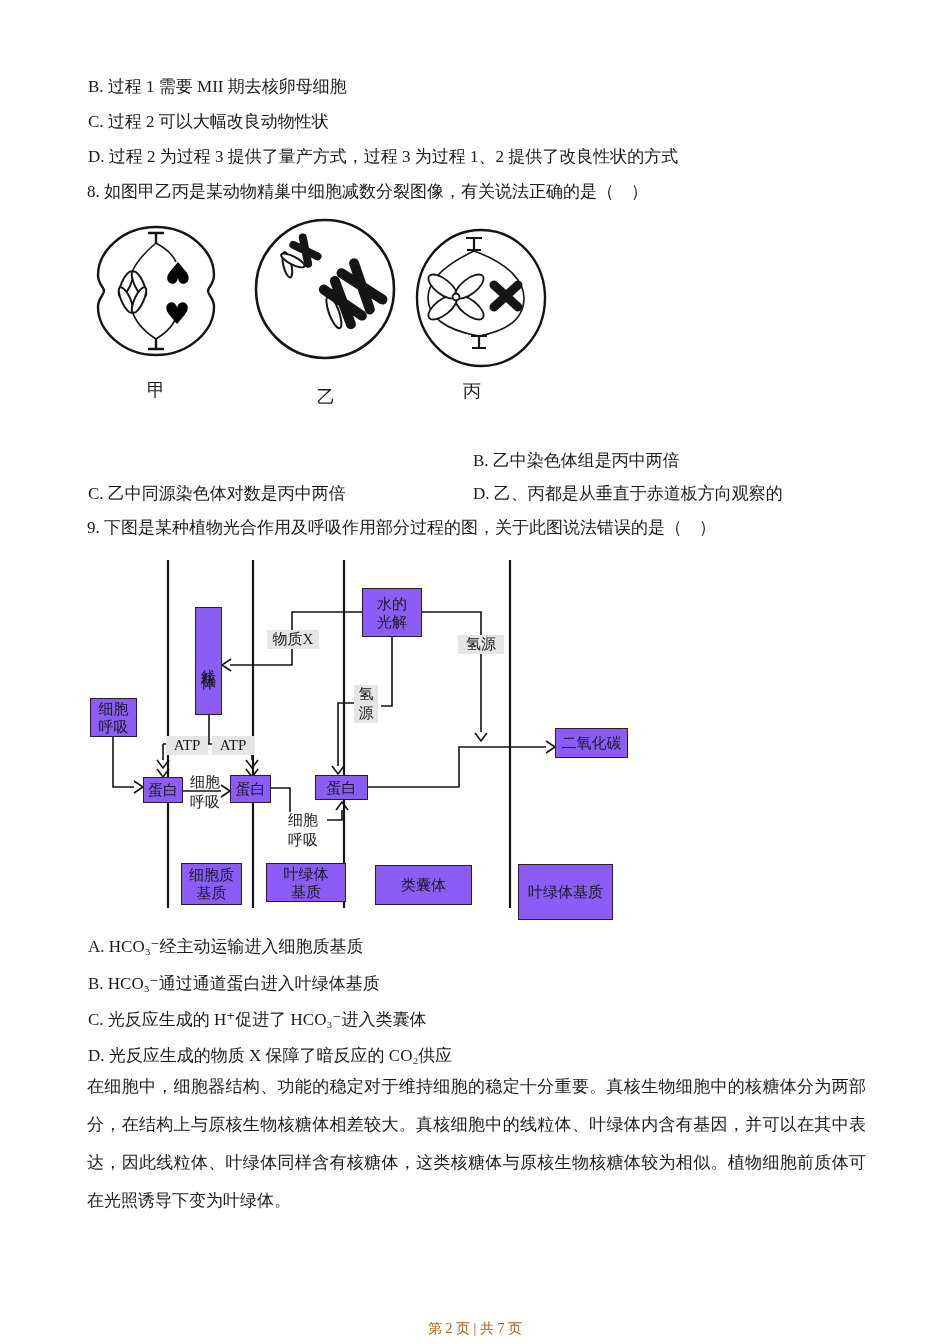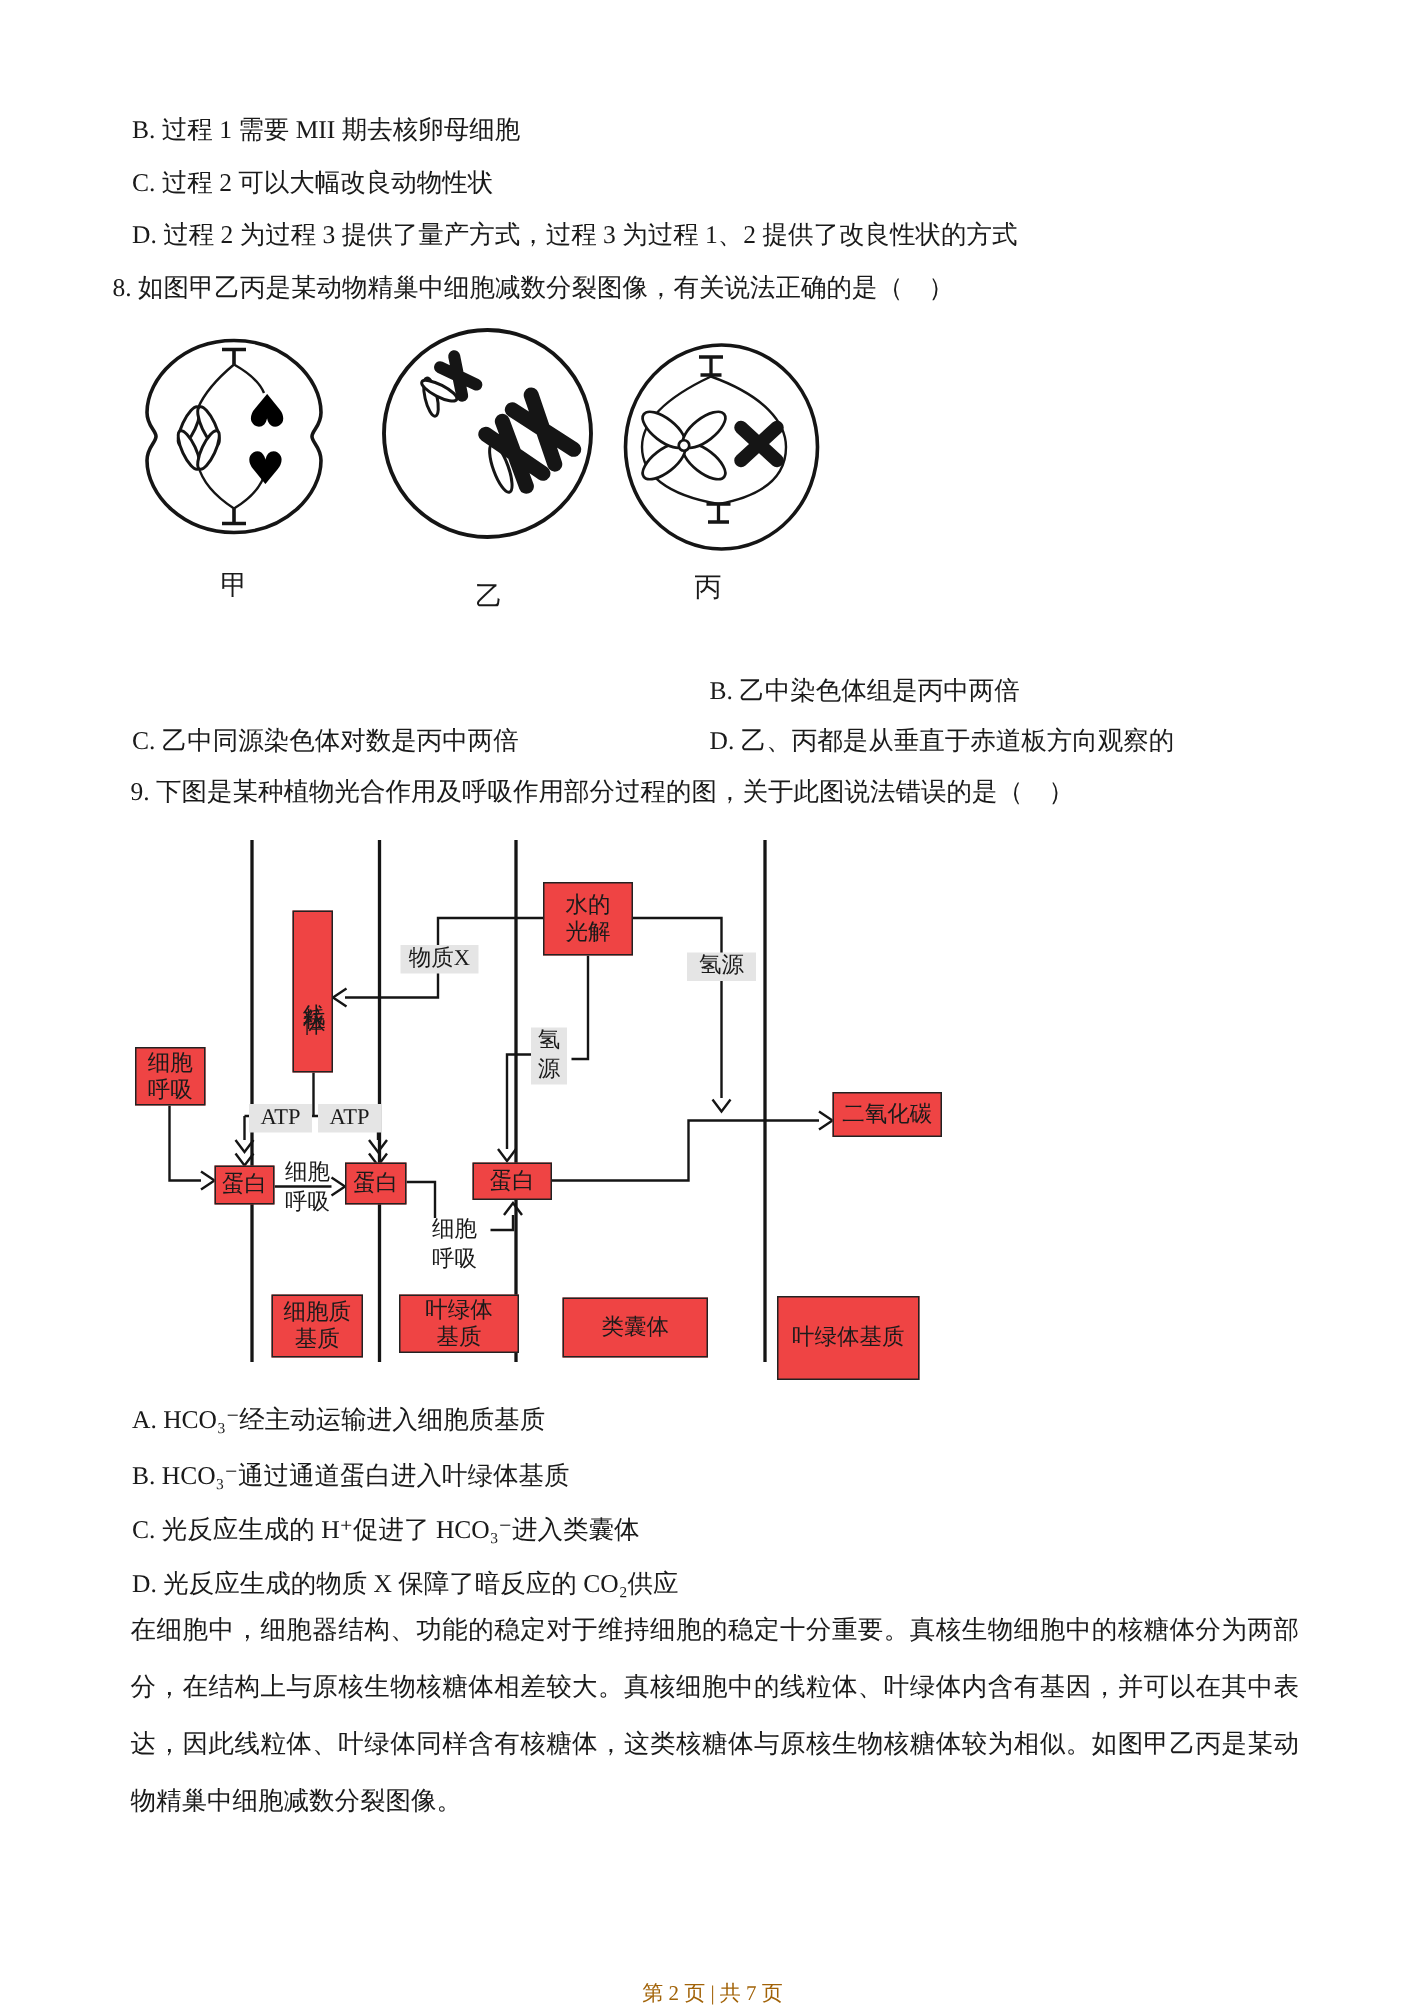--- a/index.html
+++ b/index.html
@@ -1,20 +1,20 @@
 <!DOCTYPE html>
 <html><head>
 <meta charset="utf-8">
 <style>
   html,body{margin:0;padding:0;background:#fff;}
   .page{position:relative;width:950px;height:1344px;background:#ffffff;overflow:hidden;
         font-family:"Liberation Serif","DejaVu Serif",serif;color:#1a1a1a;}
   .art{position:absolute;left:0;top:0;width:950px;height:1344px;}
   .t{position:absolute;font-size:17px;line-height:21px;white-space:nowrap;}
-  .box{position:absolute;border:1.4px solid #222;background:#ef4444;box-sizing:border-box;
+  .box{position:absolute;border:1.4px solid #222;background:#8b5cf6;box-sizing:border-box;
        display:flex;align-items:center;justify-content:center;text-align:center;
        font-size:15px;line-height:18px;white-space:pre-line;}
   .lbl{position:absolute;font-size:15px;line-height:19px;text-align:center;white-space:pre-line;}
   .bgw{background:#e5e5e5;}
   .vert{writing-mode:vertical-rl;text-orientation:upright;letter-spacing:3px;}
   .passage{position:absolute;font-size:17px;line-height:38px;text-align:justify;white-space:normal;}
   .celllbl{position:absolute;font-size:18px;width:26px;text-align:center;}
   .footer{position:absolute;left:0;right:0;text-align:center;font-size:14px;color:#a16207;}
 </style>
 </head>
@@ -102,21 +102,21 @@
 
       <path d="M327 820 L342 820 L342 810"></path>
       <path d="M336 810 L342 802 L348 810"></path>
     </g>
   </svg>
 
   <div class="t" style="left:88px;top:76px">B. 过程 1 需要 MII 期去核卵母细胞</div>
   <div class="t" style="left:88px;top:111px">C. 过程 2 可以大幅改良动物性状</div>
   <div class="t" style="left:88px;top:146px">D. 过程 2 为过程 3 提供了量产方式，过程 3 为过程 1、2 提供了改良性状的方式</div>
 
-  <div class="t" style="left:75px;top:181px">8. 如图甲乙丙是某动物精巢中细胞减数分裂图像，有关说法正确的是（　）</div>
+  <div class="t" style="left:87px;top:181px">8. 如图甲乙丙是某动物精巢中细胞减数分裂图像，有关说法正确的是（　）</div>
   <div class="celllbl" style="left:143px;top:378px">甲</div>
   <div class="celllbl" style="left:313px;top:385px">乙</div>
   <div class="celllbl" style="left:459px;top:379px">丙</div>
   <div class="t" style="left:473px;top:450px">B. 乙中染色体组是丙中两倍</div>
   <div class="t" style="left:473px;top:483px">D. 乙、丙都是从垂直于赤道板方向观察的</div>
   <div class="t" style="left:88px;top:483px">C. 乙中同源染色体对数是丙中两倍</div>
 
   <div class="t" style="left:87px;top:517px">9. 下图是某种植物光合作用及呼吸作用部分过程的图，关于此图说法错误的是（　）</div>
 
   <div class="box" style="left:362px;top:588px;width:60px;height:49px">水的
@@ -144,17 +144,17 @@
   <div class="lbl" style="left:186px;top:772px;width:38px;line-height:20px">细胞
 呼吸</div>
   <div class="lbl" style="left:281px;top:810px;width:44px;line-height:20px">细胞
 呼吸</div>
 
   <div class="t" style="left:88px;top:936px">A. HCO₃⁻经主动运输进入细胞质基质</div>
   <div class="t" style="left:88px;top:973px">B. HCO₃⁻通过通道蛋白进入叶绿体基质</div>
   <div class="t" style="left:88px;top:1045px">D. 光反应生成的物质 X 保障了暗反应的 CO₂供应</div>
   <div class="t" style="left:88px;top:1009px">C. 光反应生成的 H⁺促进了 HCO₃⁻进入类囊体</div>
 
-  <div class="passage" style="left:87px;top:1068px;width:779px">在细胞中，细胞器结构、功能的稳定对于维持细胞的稳定十分重要。真核生物细胞中的核糖体分为两部分，在结构上与原核生物核糖体相差较大。真核细胞中的线粒体、叶绿体内含有基因，并可以在其中表达，因此线粒体、叶绿体同样含有核糖体，这类核糖体与原核生物核糖体较为相似。如图甲乙丙是某动物精巢中细胞减数分裂图像。</div>
+  <div class="passage" style="left:87px;top:1068px;width:779px">在细胞中，细胞器结构、功能的稳定对于维持细胞的稳定十分重要。真核生物细胞中的核糖体分为两部分，在结构上与原核生物核糖体相差较大。真核细胞中的线粒体、叶绿体内含有基因，并可以在其中表达，因此线粒体、叶绿体同样含有核糖体，这类核糖体与原核生物核糖体较为相似。植物细胞前质体可在光照诱导下变为叶绿体。</div>
 
   <div class="footer" style="top:1320px">第 2 页 | 共 7 页</div>
 
 </div>
 
 </body></html>

